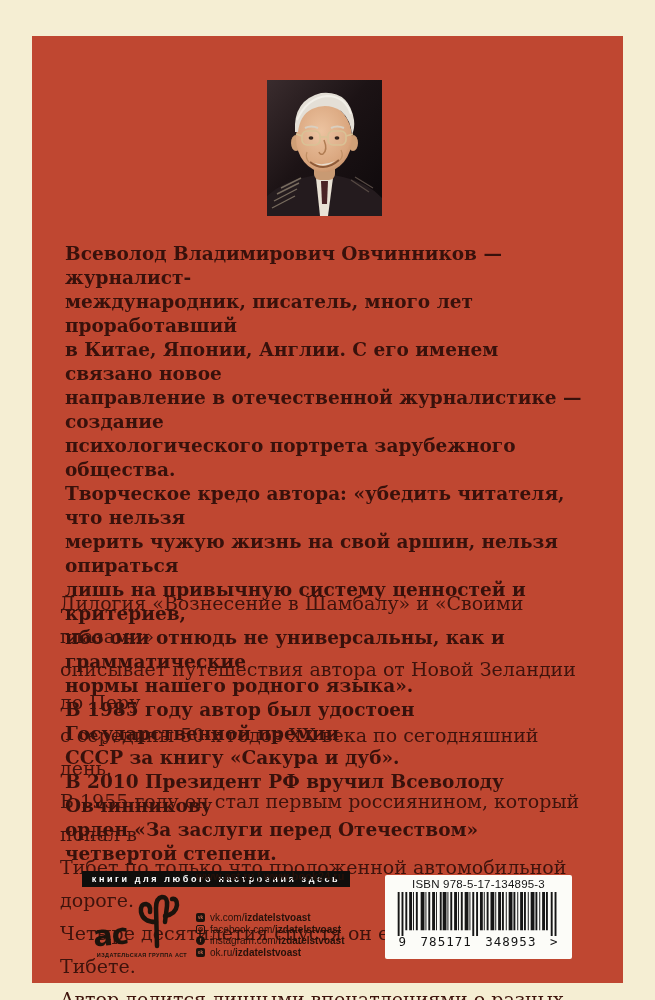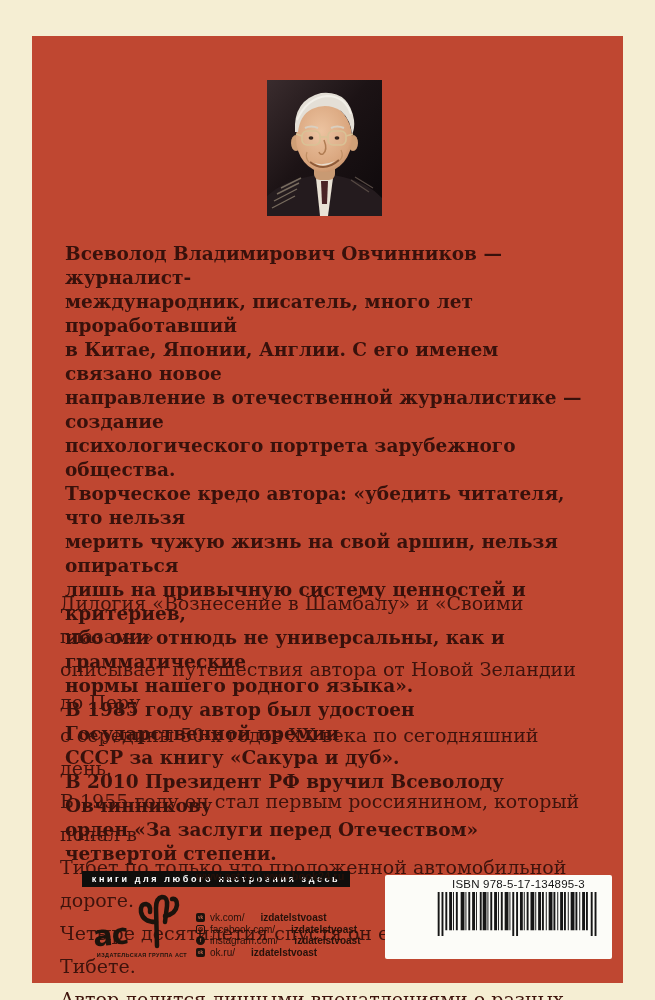--- a/index.html
+++ b/index.html
@@ -44,24 +44,24 @@
   .socials{position:absolute;left:164px;top:876px;}
   .social-row{display:flex;align-items:center;height:11.5px;font-size:10px;color:#26110a;}
   .sicon{
     flex:0 0 auto;width:9px;height:9px;margin-right:5px;
     background:#1d120c;color:#c96a52;border-radius:2px;
     font-size:4.5px;font-weight:700;line-height:9px;text-align:center;
     display:inline-block;
   }
   .si-instagram{background:transparent;border:1px solid #1d120c;width:7px;height:7px;line-height:7px;color:#1d120c;font-size:6px;}
   .si-facebook{border-radius:50%;}
-  .stext b{font-weight:700;margin-left:16px;}
+  .stext b{font-weight:700;}
   .barcode-box{
     position:absolute;left:353px;top:839px;width:187px;height:84px;
-    background:#fcfcf8;border-radius:2px;text-align:center;padding-left:40px;
+    background:#fcfcf8;border-radius:2px;text-align:center;
   }
   .isbn{font-size:11.5px;color:#141414;margin-top:3px;letter-spacing:0.2px;}
   .bars{display:block;margin:2px auto 0;}
   .digits{
     font-family:"DejaVu Sans Mono",monospace;font-size:12.5px;color:#141414;
     letter-spacing:1px;word-spacing:5px;margin-top:-2px;
   }
 </style>
 </head>
 <body>
@@ -221,16 +221,17 @@
             <rect x="136" y="0" width="1" height="40"></rect>
           <rect x="139" y="0" width="4" height="40"></rect>
             <rect x="144" y="0" width="2" height="40"></rect>
           <rect x="148" y="0" width="1" height="40"></rect>
             <rect x="151" y="0" width="3" height="40"></rect>
           <rect x="155" y="0" width="2" height="40"></rect>
           <rect x="160" y="0" width="2" height="46"></rect>
             <rect x="164" y="0" width="2" height="46"></rect>
         </g>
       </svg>
+      <div class="digits">9 785171 348953 &gt;</div>
     </div>
 
   </div>
 </div>
 
 </body></html>

